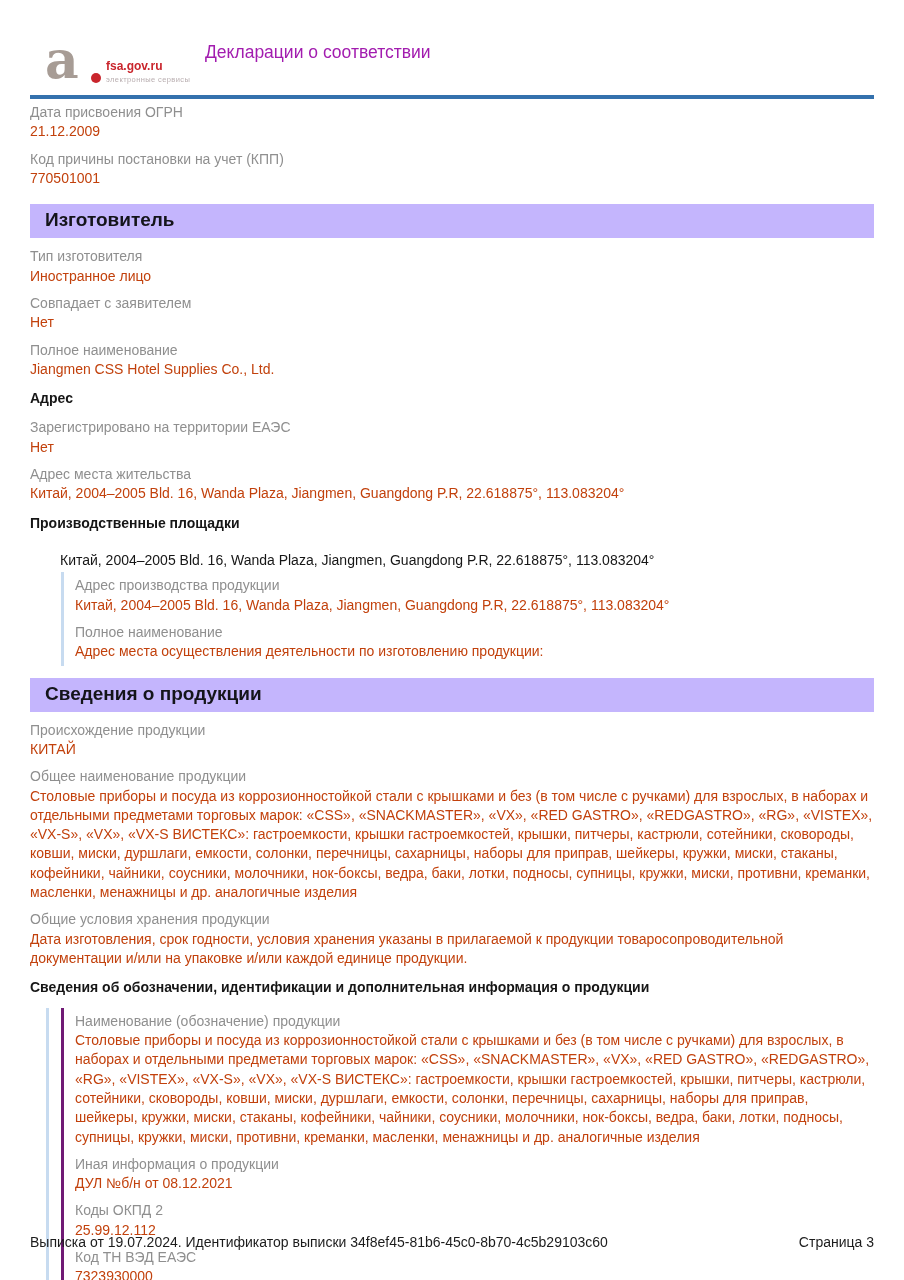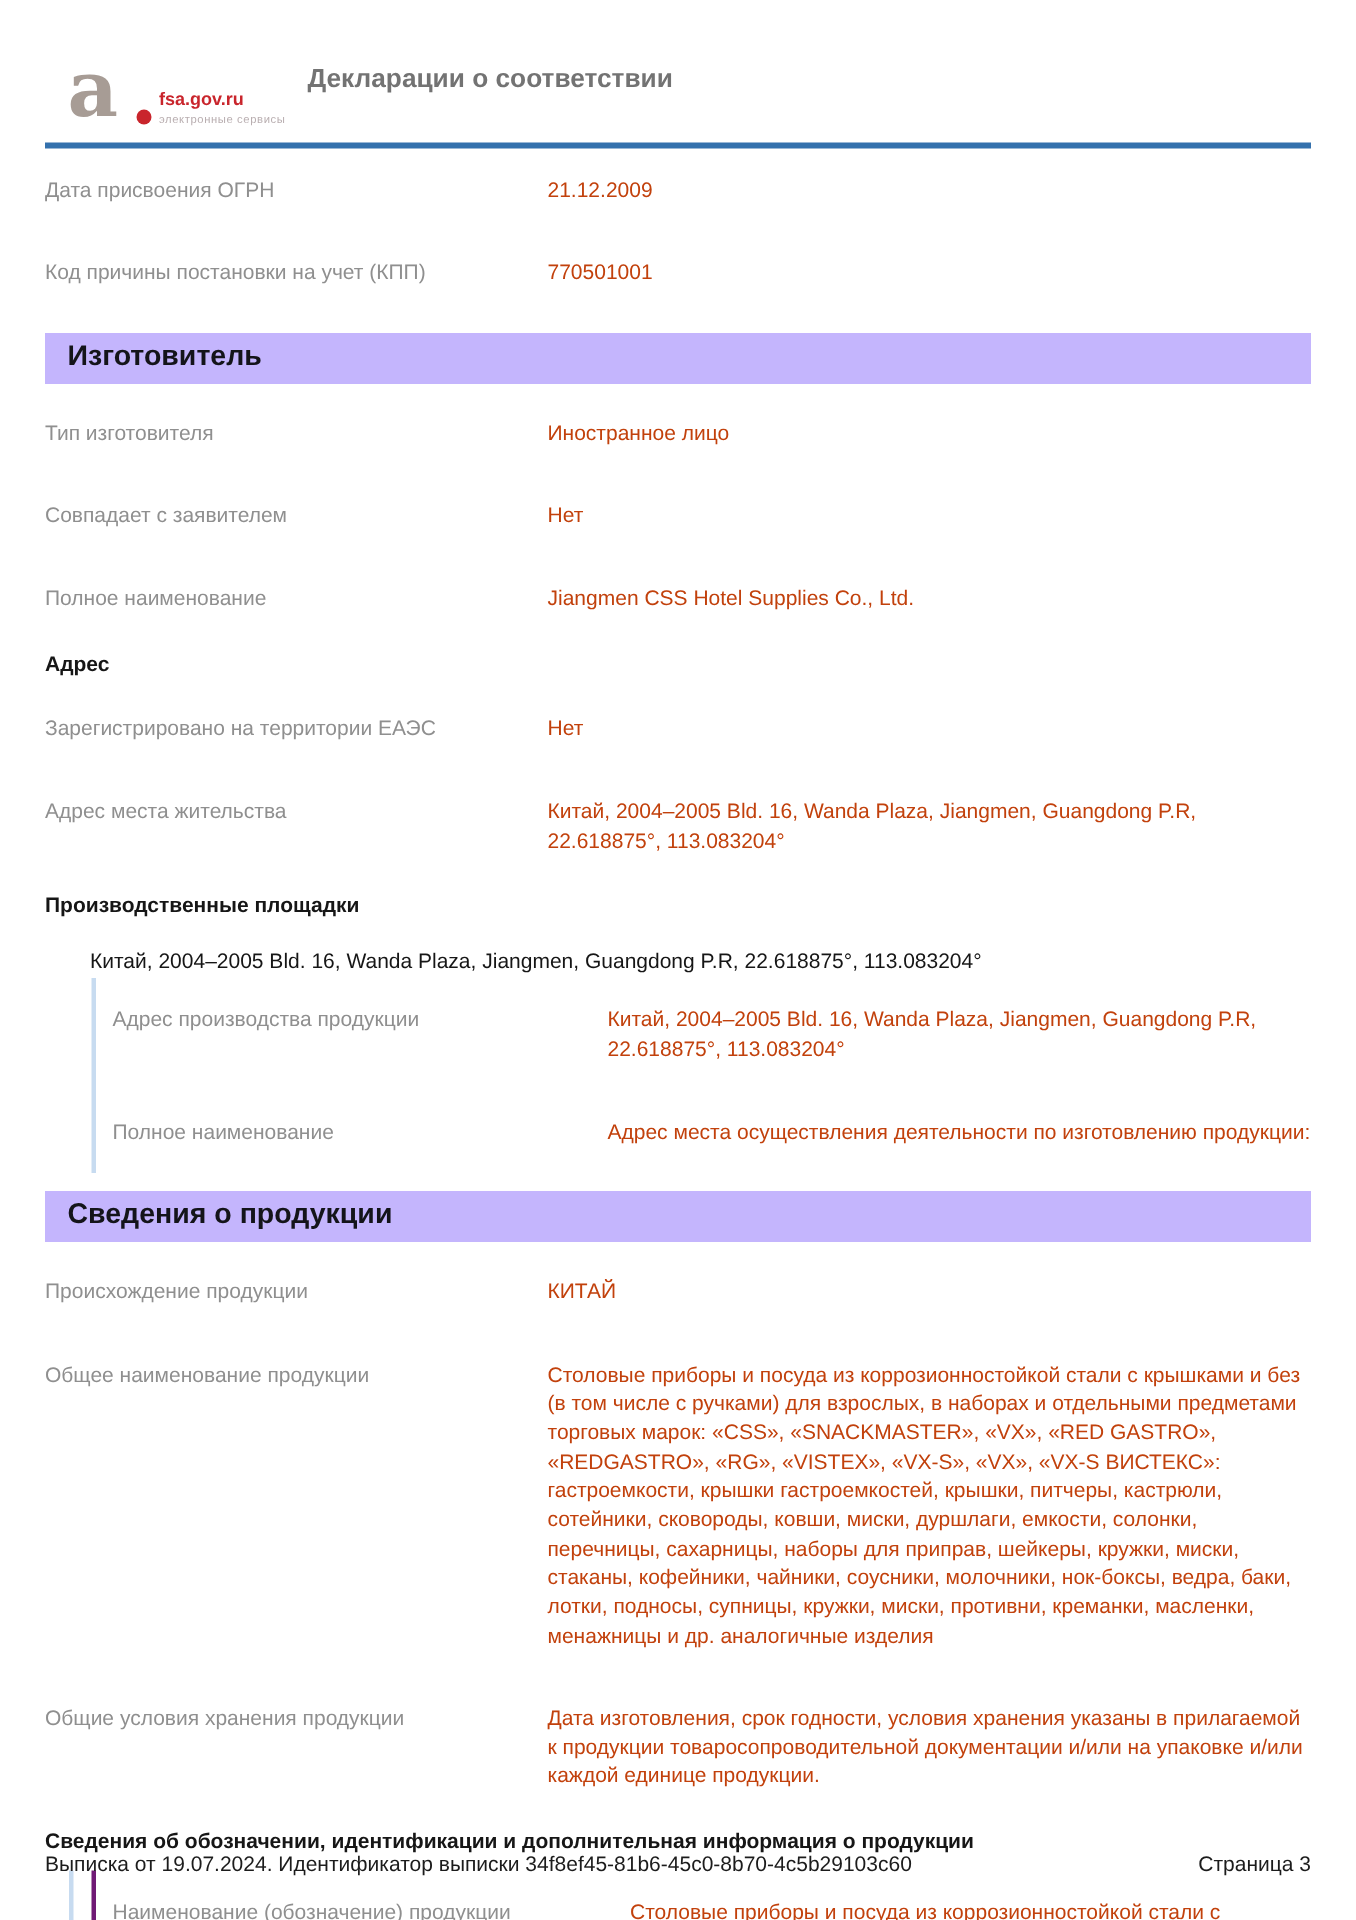--- a/index.html
+++ b/index.html
@@ -10,25 +10,25 @@
 
   
   .header { display:flex; align-items:flex-start; padding:34px 0 0 15px; }
   .logo { display:flex; align-items:flex-end; width:150px; }
   .logo-mark { position:relative; width:52px; height:52px; }
   .logo-glyph { font-family:"DejaVu Serif", serif; font-weight:bold; font-size:52px; line-height:52px; color:#a79c95; }
   .logo-dot { position:absolute; right:-4px; bottom:3px; width:10px; height:10px; border-radius:50%; background:#c9252c; }
   .logo-lines { margin:0 0 2px 9px; }
   .logo-site { color:#c9252c; font-weight:bold; font-size:12px; line-height:13px; }
   .logo-tagline { color:#b9aeb0; font-size:7.5px; letter-spacing:.4px; margin-top:2px; }
-  .doc-title { margin:8px 0 0 10px; font-size:17.5px; font-weight:bold; color:#737373; }
+  .doc-title { margin:8px 0 0 10px; font-size:17.5px; font-weight:normal; color:#a21caf; }
   .rule { height:4px; background:#3471ad; margin-top:9px; }
 
   
-  .row { display:flex; padding:18px 0; font-size:14px; line-height:1.38; }
+  .row { display:flex; padding:4px 0; font-size:14px; line-height:1.38;flex-direction:column; }
   .row .lbl { flex:none; width:335px; padding-right:12px; color:#8f8f8f; }
   .row .val { flex:1; color:#c2410c; }
 
   .band { background:#c4b5fd; color:#14141a; font-weight:bold; font-size:19px; padding:5px 15px 7px; margin:12px 0 5px; }
   .subhead { font-size:14px; font-weight:bold; color:#161616; padding:6px 0; line-height:1.38; }
 
   .site-line { margin:12px 0 2px 30px; font-size:14px; color:#161616; line-height:1.38; }
   .indent1 { margin:2px 0 4px 31px; border-left:3px solid #c7dbf0; padding-left:11px; }
   .indent1 .row .lbl { width:330px; }
 

